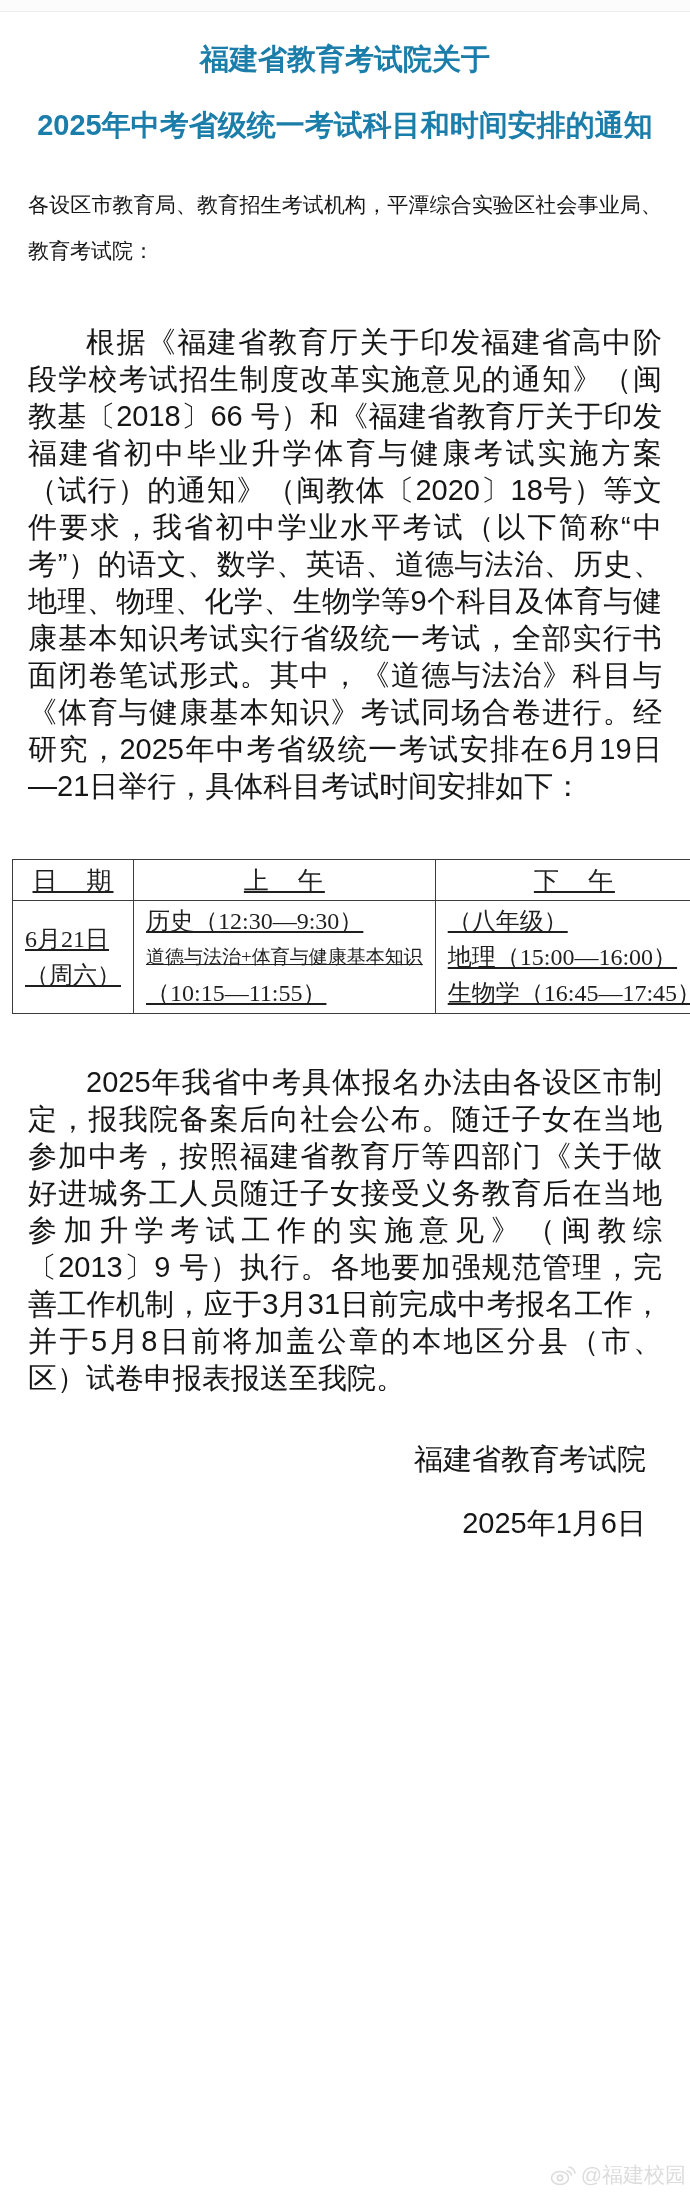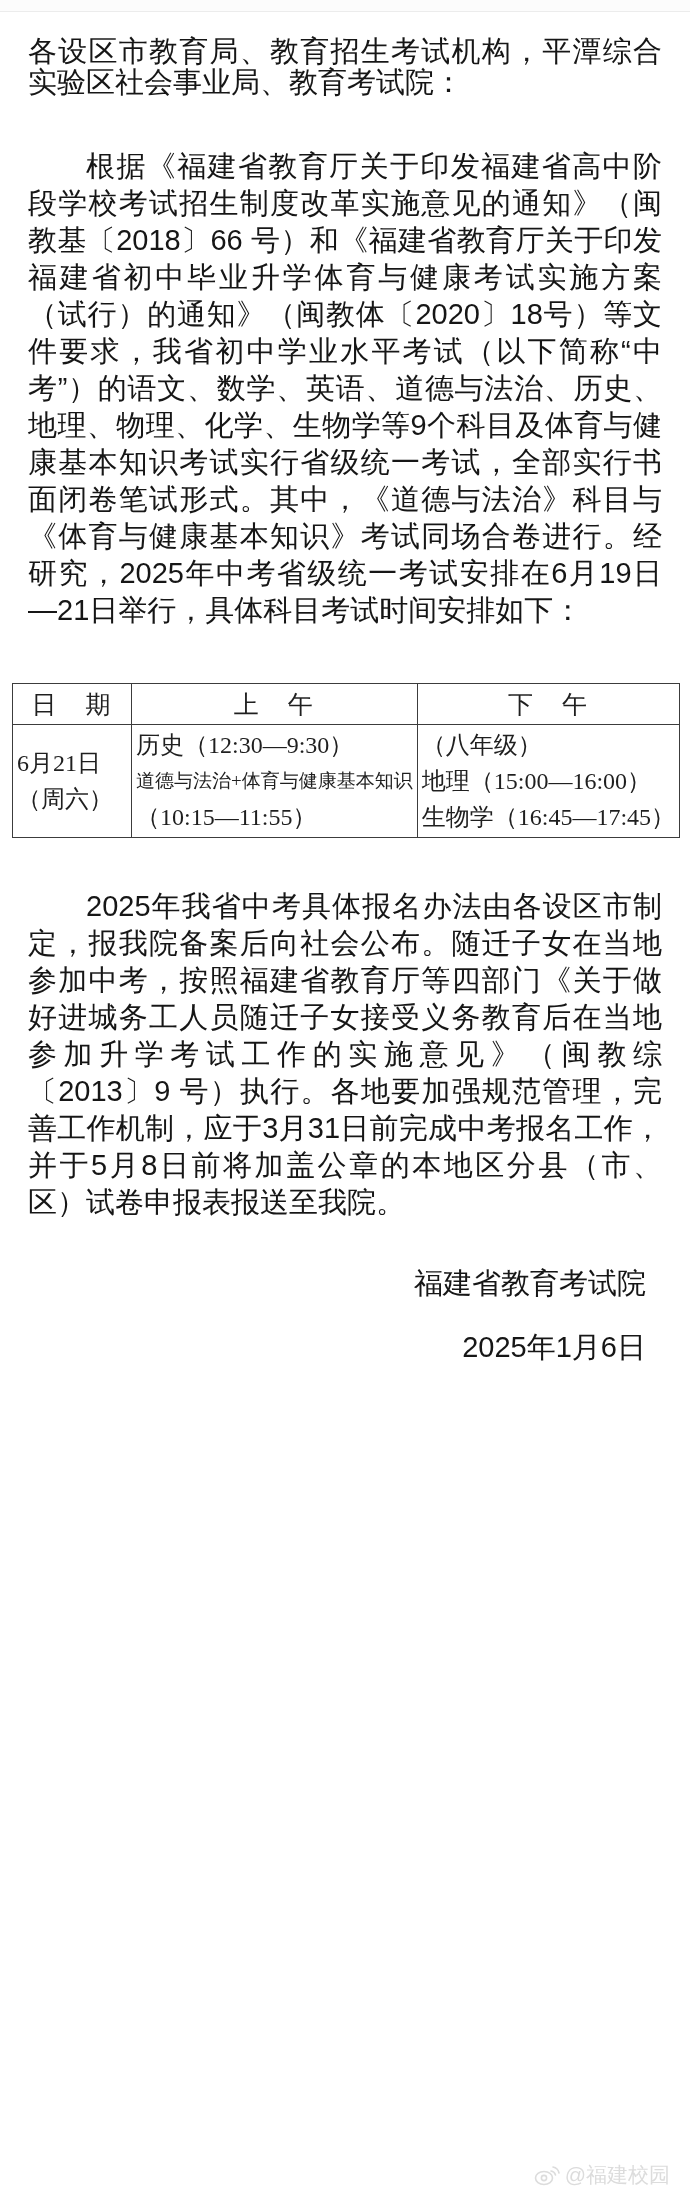--- a/index.html
+++ b/index.html
@@ -20,43 +20,44 @@
     margin: 14px 24px 0;
     text-align: center;
     color: #1b7da9;
     font-size: 29px;
     font-weight: bold;
     line-height: 66px;
   }
   .tline { display: block; }
   .salutation {
     margin: 24px 28px 0;
-    font-size: 29px;
-    line-height: 31px;
+    font-size: 21px;
+    line-height: 46px;
     text-align: justify;
   }
   .bodyp {
     margin: 50px 28px 0;
     font-size: 29px;
     line-height: 37px;
     text-align: justify;
     text-indent: 58px;
   }
   table.schedule {
     margin: 54px 0 0 12px;
     border-collapse: collapse;
     font-family: "Liberation Serif", serif;
     font-size: 24px;
     color: #1f1f1f;
     table-layout: fixed;
   }
   table.schedule th, table.schedule td {
     border: 1px solid #3c3c3c;
     vertical-align: middle;
-    padding: 2px 4px;
+    padding: 2px 12px;
+    text-decoration: underline;
   }
   table.schedule thead th {
     height: 36px;
     font-weight: normal;
     font-size: 25px;
     letter-spacing: 2px;
   }
   table.schedule tbody tr:nth-child(1) td { height: 76px; }
   table.schedule tbody tr:nth-child(2) td { height: 74px; }
   table.schedule tbody tr:nth-child(3) td { height: 110px; }
@@ -65,38 +66,40 @@
   .cl.s { font-size: 19px; }
   .signature {
     margin: 30px 44px 0 0;
     text-align: right;
     font-size: 29px;
     line-height: 64px;
     padding-left: 24px;
   }
   .watermark {
     position: absolute;
-    right: 20px; bottom: 8px;
+    right: 4px; bottom: 8px;
     color: #dcdcdc;
     font-size: 21px;
     display: flex;
     align-items: center;
     gap: 5px;
     user-select: none;
   }
   .watermark svg { display: block; }
 </style>
 </head>
 <body>
 
 <div class="page">
 
   <div class="topbar"></div>
 
   <h1 class="title" style="color: rgb(27, 125, 169);">
+    <span class="tline">福建省教育考试院关于</span>
+    <span class="tline">2025年中考省级统一考试科目和时间安排的通知</span>
   </h1>
 
   <p class="salutation">各设区市教育局、教育招生考试机构，平潭综合实验区社会事业局、教育考试院：</p>
 
   <p class="bodyp">根据《福建省教育厅关于印发福建省高中阶段学校考试招生制度改革实施意见的通知》（闽教基〔2018〕66 号）和《福建省教育厅关于印发福建省初中毕业升学体育与健康考试实施方案（试行）的通知》（闽教体〔2020〕18号）等文件要求，我省初中学业水平考试（以下简称“中考”）的语文、数学、英语、道德与法治、历史、地理、物理、化学、生物学等9个科目及体育与健康基本知识考试实行省级统一考试，全部实行书面闭卷笔试形式。其中，《道德与法治》科目与《体育与健康基本知识》考试同场合卷进行。经研究，2025年中考省级统一考试安排在6月19日—21日举行，具体科目考试时间安排如下：</p>
 
   <table class="schedule">
     <colgroup>
       <col style="width:119px">
       <col style="width:267px">

